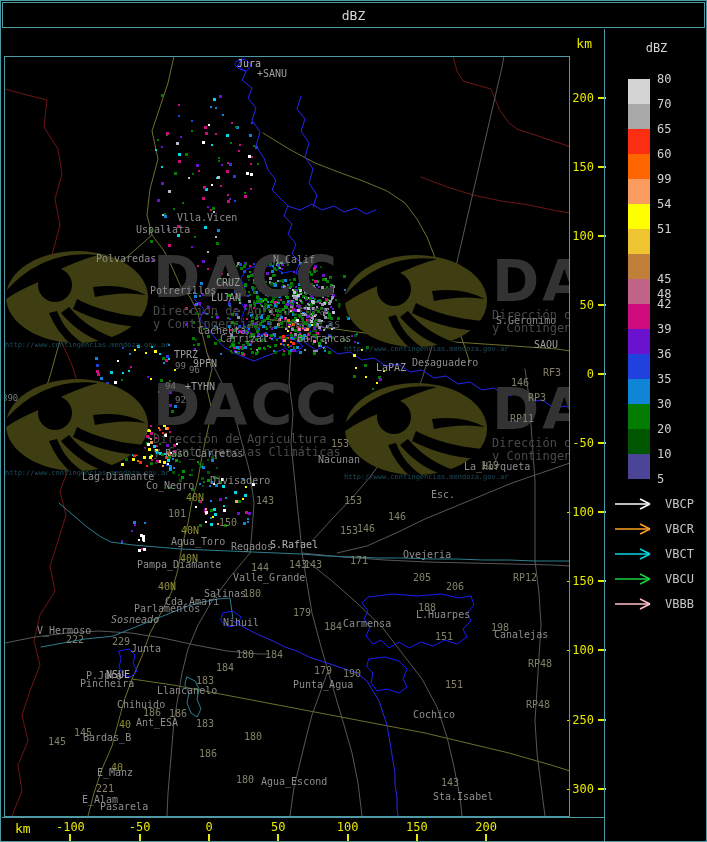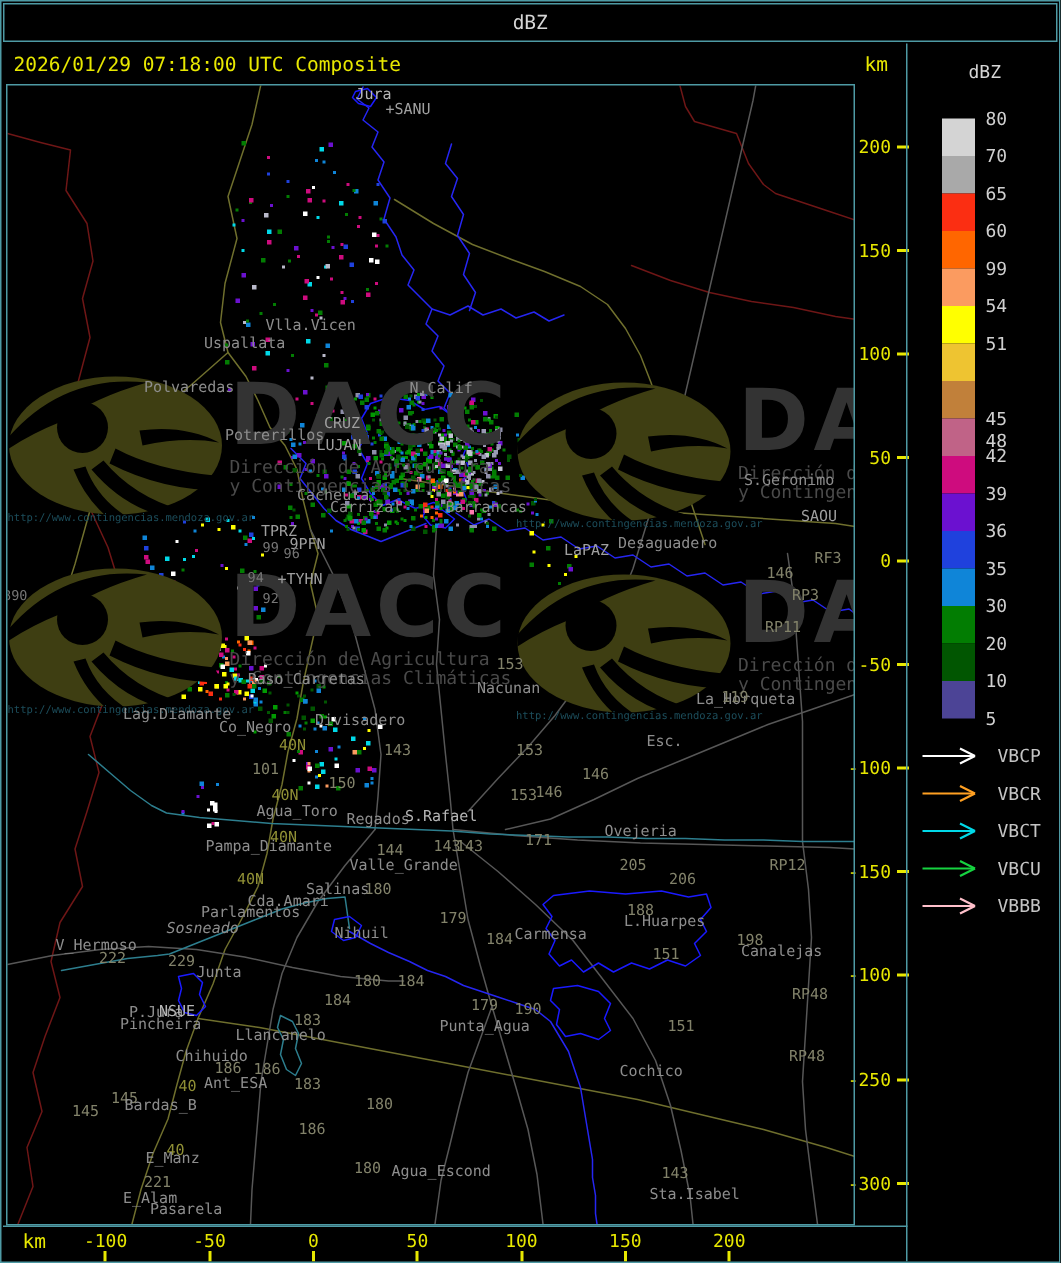--- a/index.html
+++ b/index.html
@@ -50,21 +50,20 @@
   .vec-label{position:absolute;left:52px;color:#c4c4c4;font-size:12px;}
 </style>
 </head>
 <body>
 
 <div class="screen">
   <div class="titlebar">
     <span>dBZ</span>
   </div>
   <div class="map-header">
-    <span class="ts">2026/01/29 07:18:00 UTC Composite</span>
     <span class="km-top">km</span>
   </div>
 
   <div class="map-clip">
     <svg id="map-svg" width="707" height="842" viewBox="0 0 707 842">
         <path d="M452,55 L456,70 L462,80 L476,84 L490,88 L498,108 L508,122 L516,128 L534,134 L552,140 L570,146" class="ln-boundary"></path>
         <path d="M420,176 L446,186 L472,194 L500,200 L528,204 L556,210 L570,212" class="ln-boundary"></path>
         <path d="M4,88 L26,94 L46,99 L43,126 L57,148 L61,173 L54,198 L59,224 L51,254 L59,284 L67,310 L59,338 L71,364 L79,390 L69,414 L77,440 L69,464 L59,490 L65,514 L57,540 L49,565 L54,590 L39,614 L33,640 L39,664 L29,690 L21,714 L27,740 L17,764 L21,790 L11,815" class="ln-boundary"></path>
         <path d="M173,55 L167,82 L159,106 L151,130 L157,158 L149,188 L146,214 L151,234 L163,250 L171,266 L179,284 L189,296 L197,312 L201,332 L206,352 L211,368 L206,388 L211,410 L206,432 L201,455 L197,478 L191,500 L187,522 L181,545 L177,568 L171,590 L161,610 L149,632 L141,655 L131,678 L123,700 L117,722 L111,745 L101,768 L93,792 L87,815" class="ln-roado"></path>
         <path d="M151,234 L126,256 L101,276 L79,300 L63,325 L56,350 L49,375 L41,400 L34,424 L28,448" class="ln-roado"></path>

